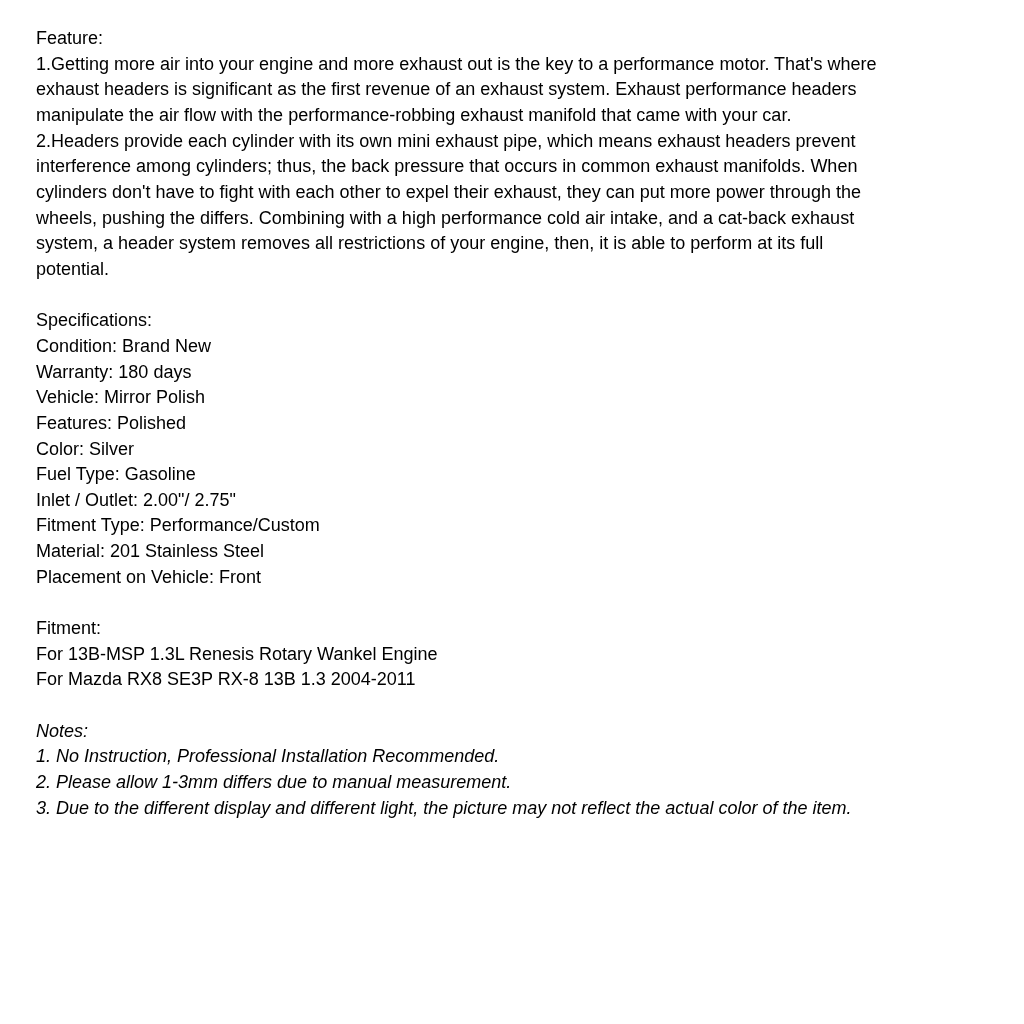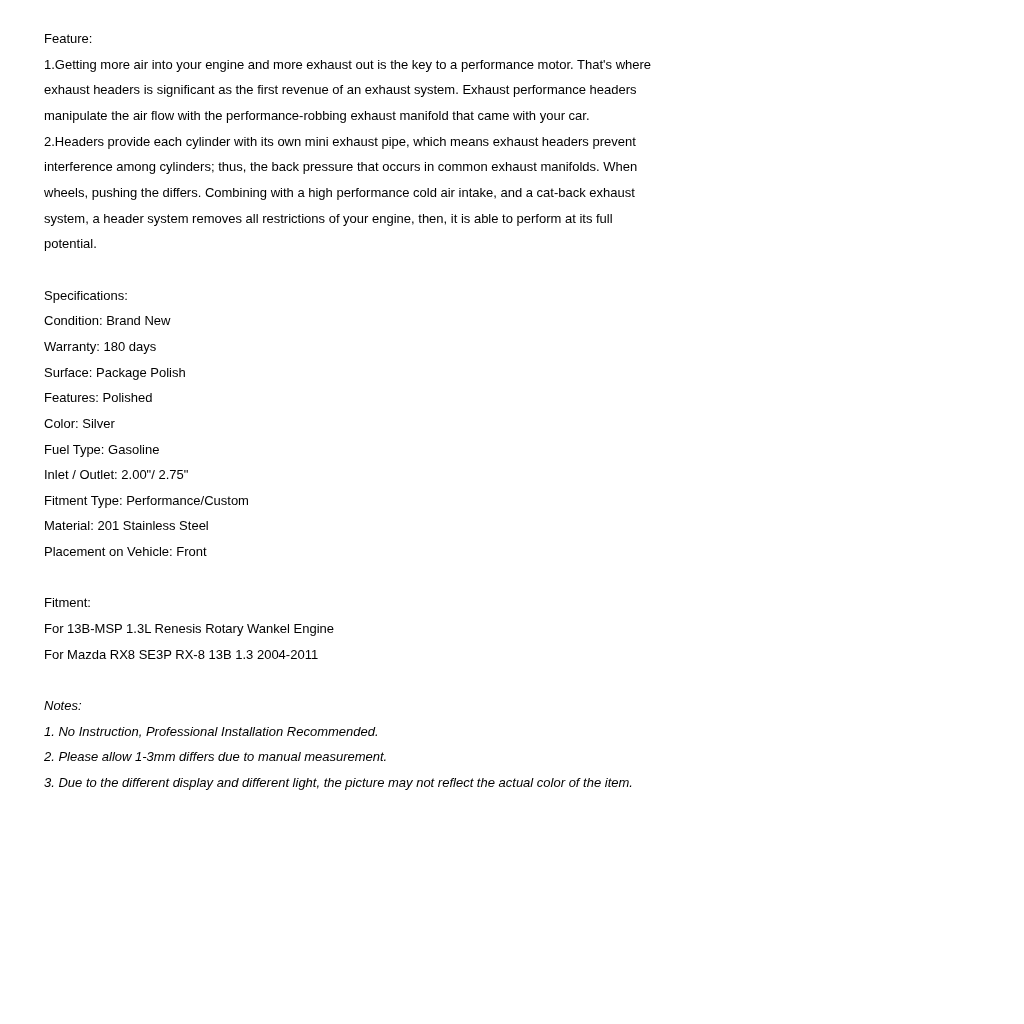--- a/index.html
+++ b/index.html
@@ -9,24 +9,23 @@
     width: 1024px;
     height: 1024px;
     overflow: hidden;
   }
   .doc {
     position: absolute;
     top: 26px;
     left: 36px;
     width: 952px;
     font-family: "Liberation Sans", sans-serif;
-    font-size: 13px;
+    font-size: 18px;
     line-height: 25.66px;
     color: #000000;
-    margin-left: 8px;
     -webkit-font-smoothing: antialiased;
   }
   .section {
     margin: 0 0 25.66px 0;
   }
   .section:last-child {
     margin-bottom: 0;
     font-style: italic;
   }
   .line {
@@ -38,30 +37,31 @@
 
 <div class="doc">
 
   <div class="section">
     <div class="line">Feature:</div>
     <div class="line">1.Getting more air into your engine and more exhaust out is the key to a performance motor. That's where</div>
     <div class="line">exhaust headers is significant as the first revenue of an exhaust system. Exhaust performance headers</div>
     <div class="line">manipulate the air flow with the performance-robbing exhaust manifold that came with your car.</div>
     <div class="line">2.Headers provide each cylinder with its own mini exhaust pipe, which means exhaust headers prevent</div>
     <div class="line">interference among cylinders; thus, the back pressure that occurs in common exhaust manifolds. When</div>
+    <div class="line">cylinders don't have to fight with each other to expel their exhaust, they can put more power through the</div>
     <div class="line">wheels, pushing the differs. Combining with a high performance cold air intake, and a cat-back exhaust</div>
     <div class="line">system, a header system removes all restrictions of your engine, then, it is able to perform at its full</div>
     <div class="line">potential.</div>
   </div>
 
   <div class="section">
     <div class="line">Specifications:</div>
     <div class="line">Condition: Brand New</div>
     <div class="line">Warranty: 180 days</div>
-    <div class="line">Surface: Package Polish</div>
+    <div class="line">Vehicle: Mirror Polish</div>
     <div class="line">Features: Polished</div>
     <div class="line">Color: Silver</div>
     <div class="line">Fuel Type: Gasoline</div>
     <div class="line">Inlet / Outlet: 2.00"/ 2.75"</div>
     <div class="line">Fitment Type: Performance/Custom</div>
     <div class="line">Material: 201 Stainless Steel</div>
     <div class="line">Placement on Vehicle: Front</div>
   </div>
 
   <div class="section">

